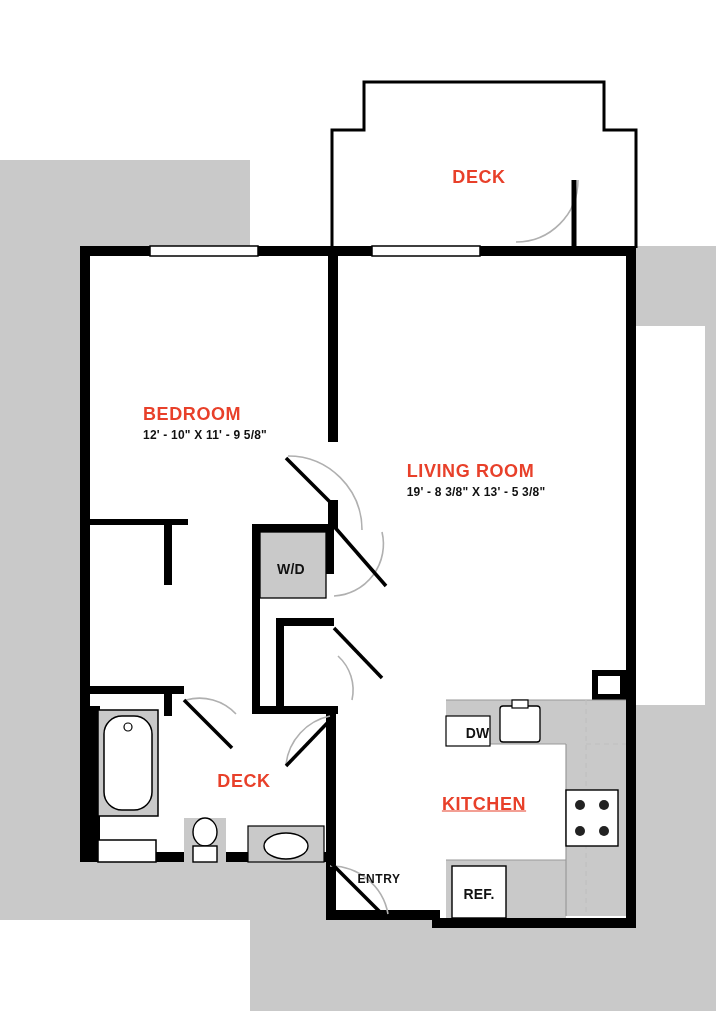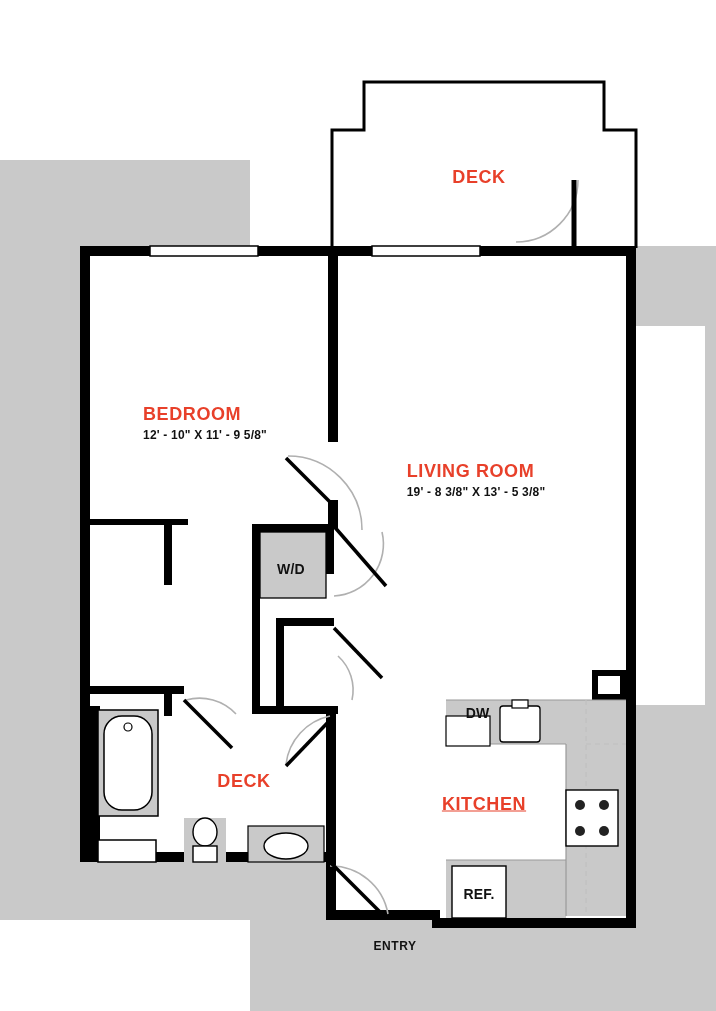--- a/index.html
+++ b/index.html
@@ -213,19 +213,19 @@
     <span class="room-name">LIVING ROOM</span>
     <span class="room-dims">19' - 8 3/8" X 13' - 5 3/8"</span>
   </div>
 
   <div class="label room-name" style="left:244px; top:781px;">DECK</div>
 
   <div class="label room-name" style="left:484px; top:804px;text-decoration:underline;">KITCHEN</div>
 
   <div class="label appliance-label" style="left:291px; top:569px;">W/D</div>
 
-  <div class="label appliance-label" style="left:471px; top:713px;padding-left:13px;">DW</div>
+  <div class="label appliance-label" style="left:471px; top:733px;padding-left:13px;">DW</div>
 
   <div class="label appliance-label" style="left:479px; top:894px;">REF.</div>
 
-  <div class="label entry-label" style="left:379px; top:946px;margin-left:16px;">ENTRY</div>
+  <div class="label entry-label" style="left:379px; top:879px;">ENTRY</div>
 
 </div>
 
 </body></html>

